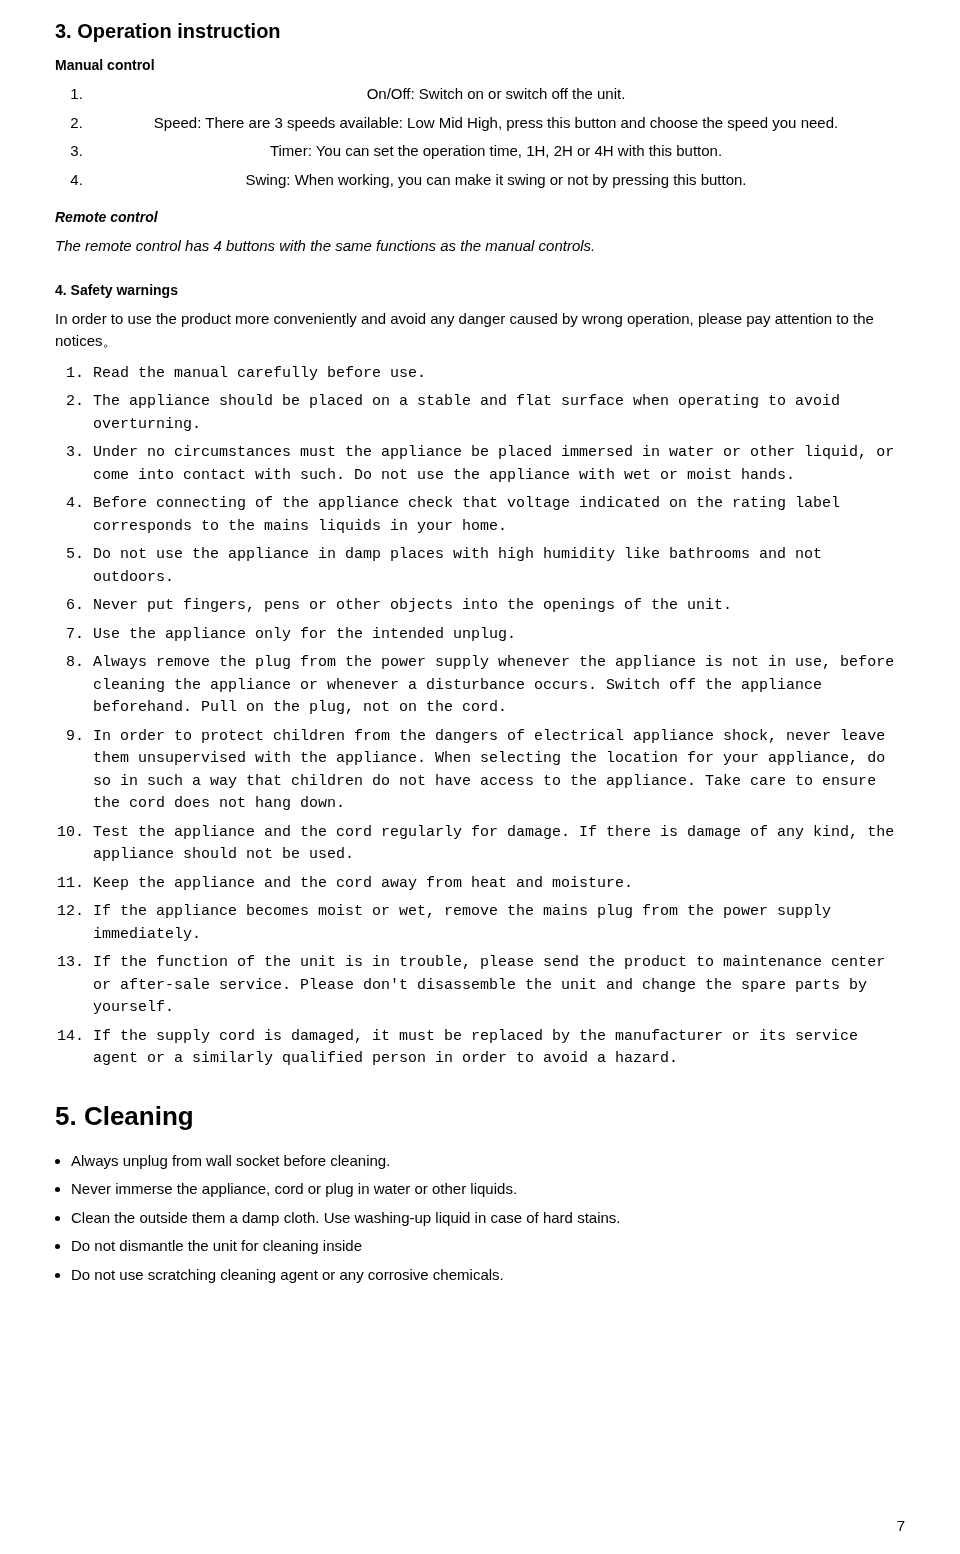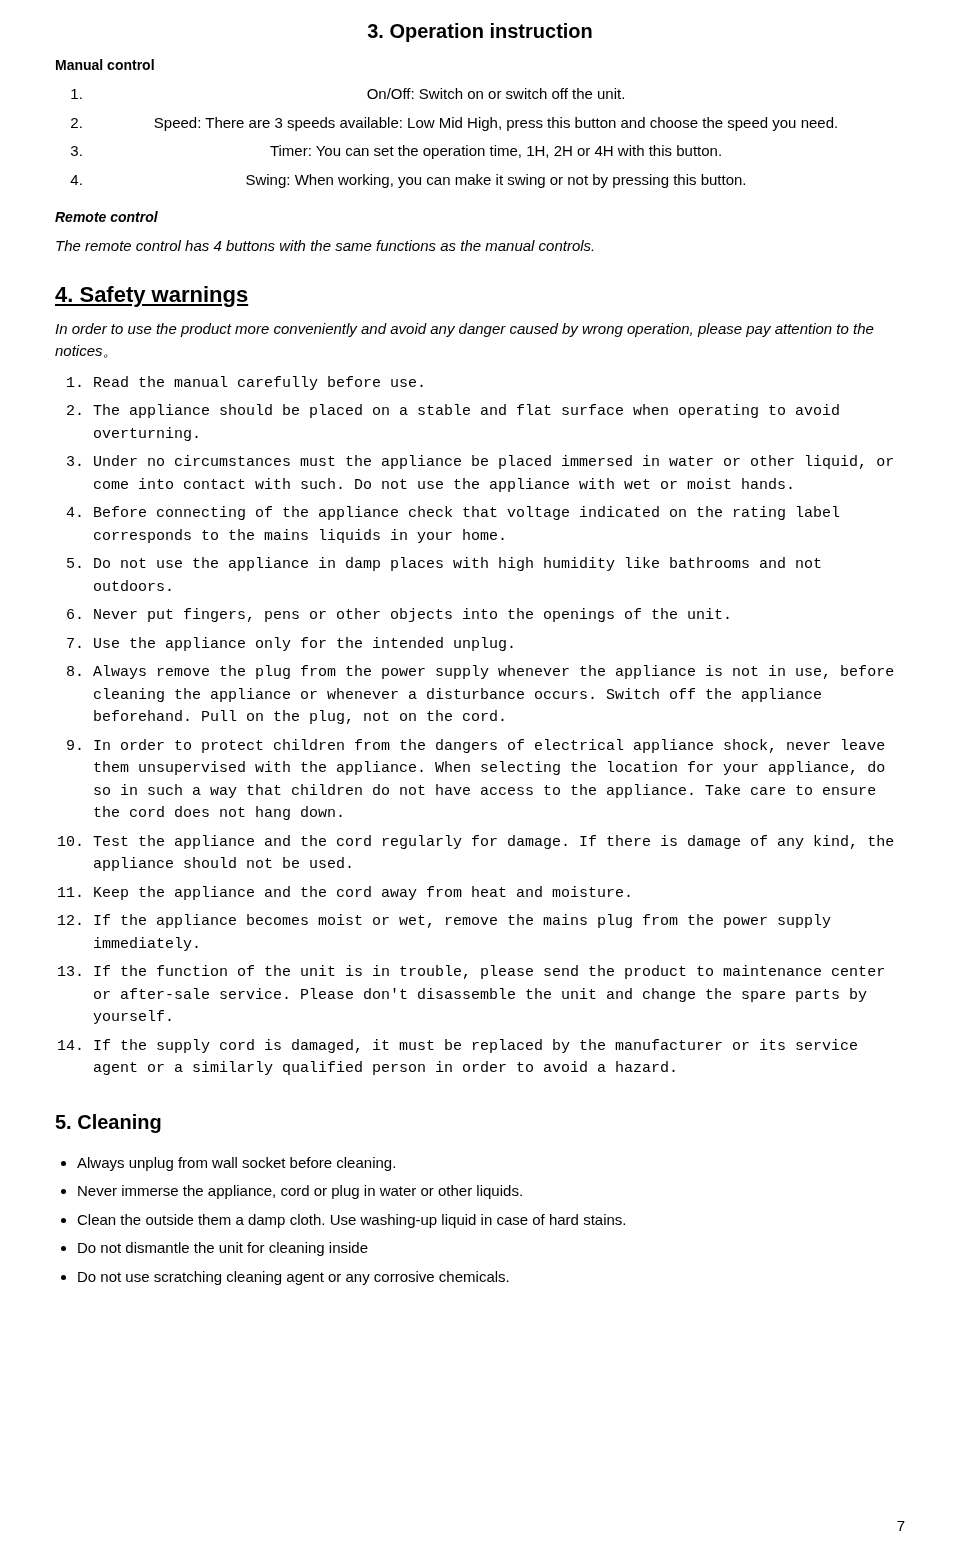--- a/index.html
+++ b/index.html
@@ -23,36 +23,35 @@
       position: absolute;
       bottom: 20px;
       right: 55px;
       font-size: 15px;
     }
 
     h1.section-title {
       font-size: 20px;
       font-weight: bold;
       margin-bottom: 14px;
-      text-align: center;
     }
 
     h2.subsection-title {
       font-size: 14px;
       font-weight: bold;
       margin-bottom: 10px;
       margin-left: 0px;
     }
 
     .section {
       margin-bottom: 24px;
     }
 
     .bullet-list {
-      margin-left: 22px;
+      margin-left: 16px;
       margin-bottom: 10px;
       list-style-type: disc;
     }
 
     .bullet-list li {
       margin-bottom: 6px;
       line-height: 1.5;
     }
 
     p.body-text {
@@ -62,33 +61,31 @@
 
     .remote-section {
       margin-top: 18px;
       margin-bottom: 8px;
       font-style: italic;
     }
 
     .safety-intro {
       line-height: 1.5;
       margin-bottom: 10px;
-      font-style: italic;
     }
 
     h1.section-title-4 {
-      font-size: 22px;
+      font-size: 14px;
       font-weight: bold;
       margin-bottom: 10px;
       margin-top: 10px;
-      text-decoration: underline;
     }
 
     h1.section-title-5 {
-      font-size: 20px;
+      font-size: 26px;
       font-weight: bold;
       margin-bottom: 18px;
       margin-top: 30px;
     }
 
     .manual-list {
       list-style-type: decimal;
       margin-left: 32px;
       text-align: center;
     }

